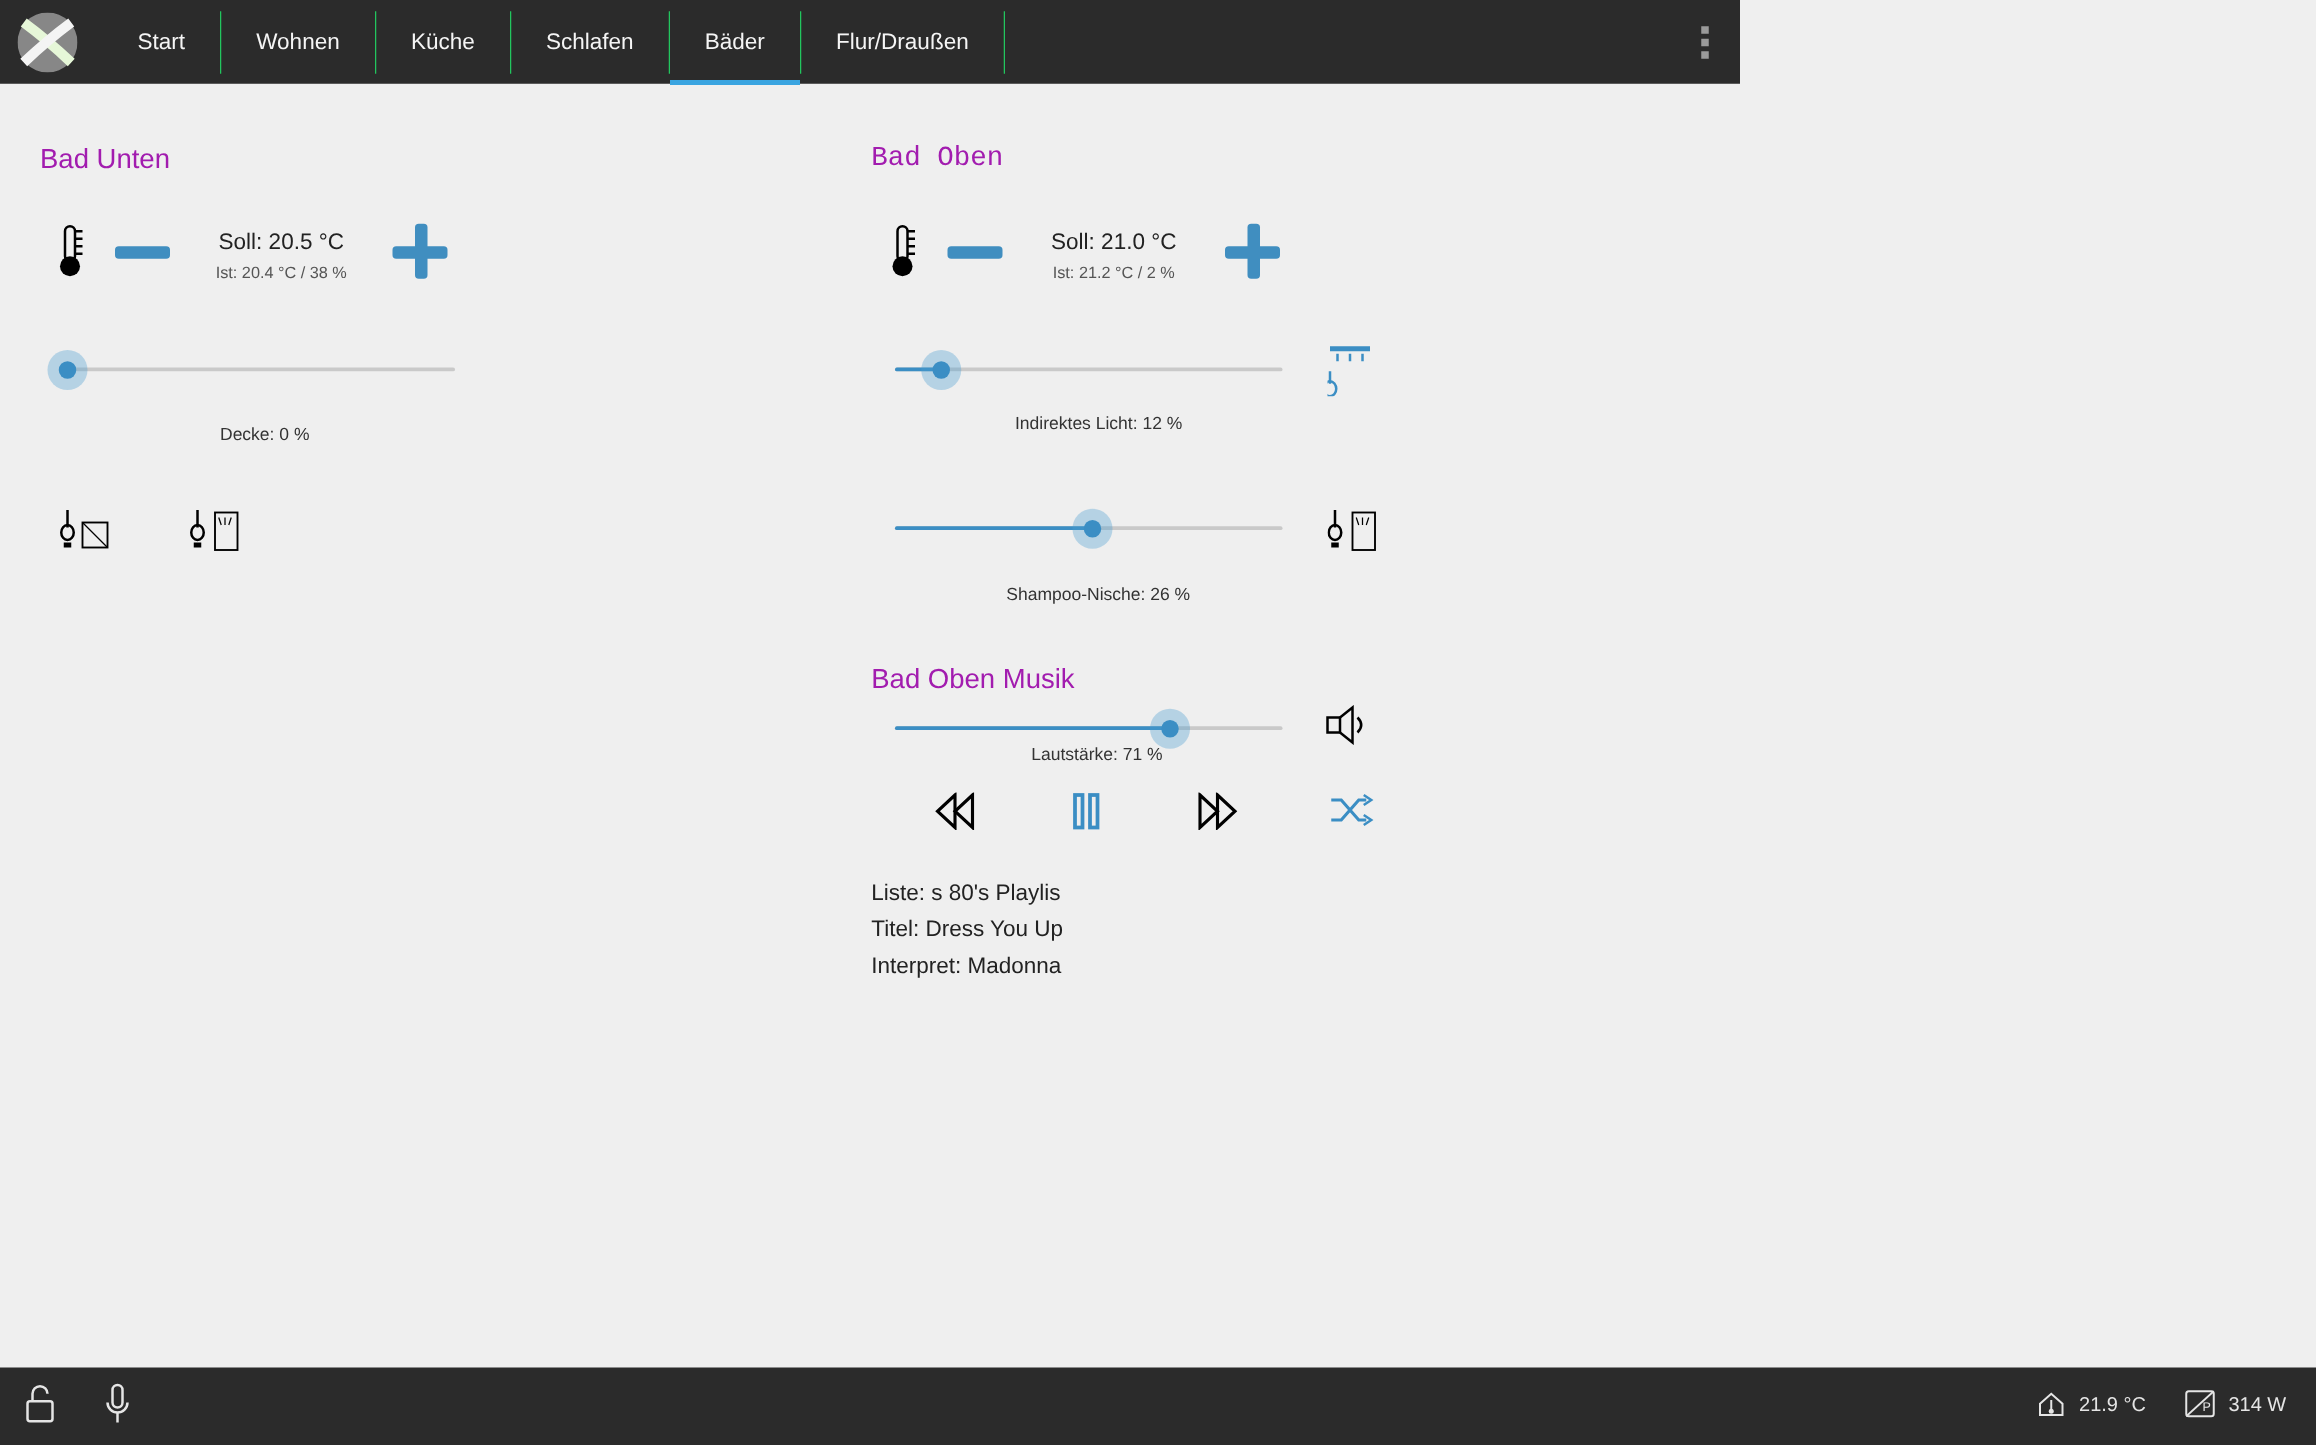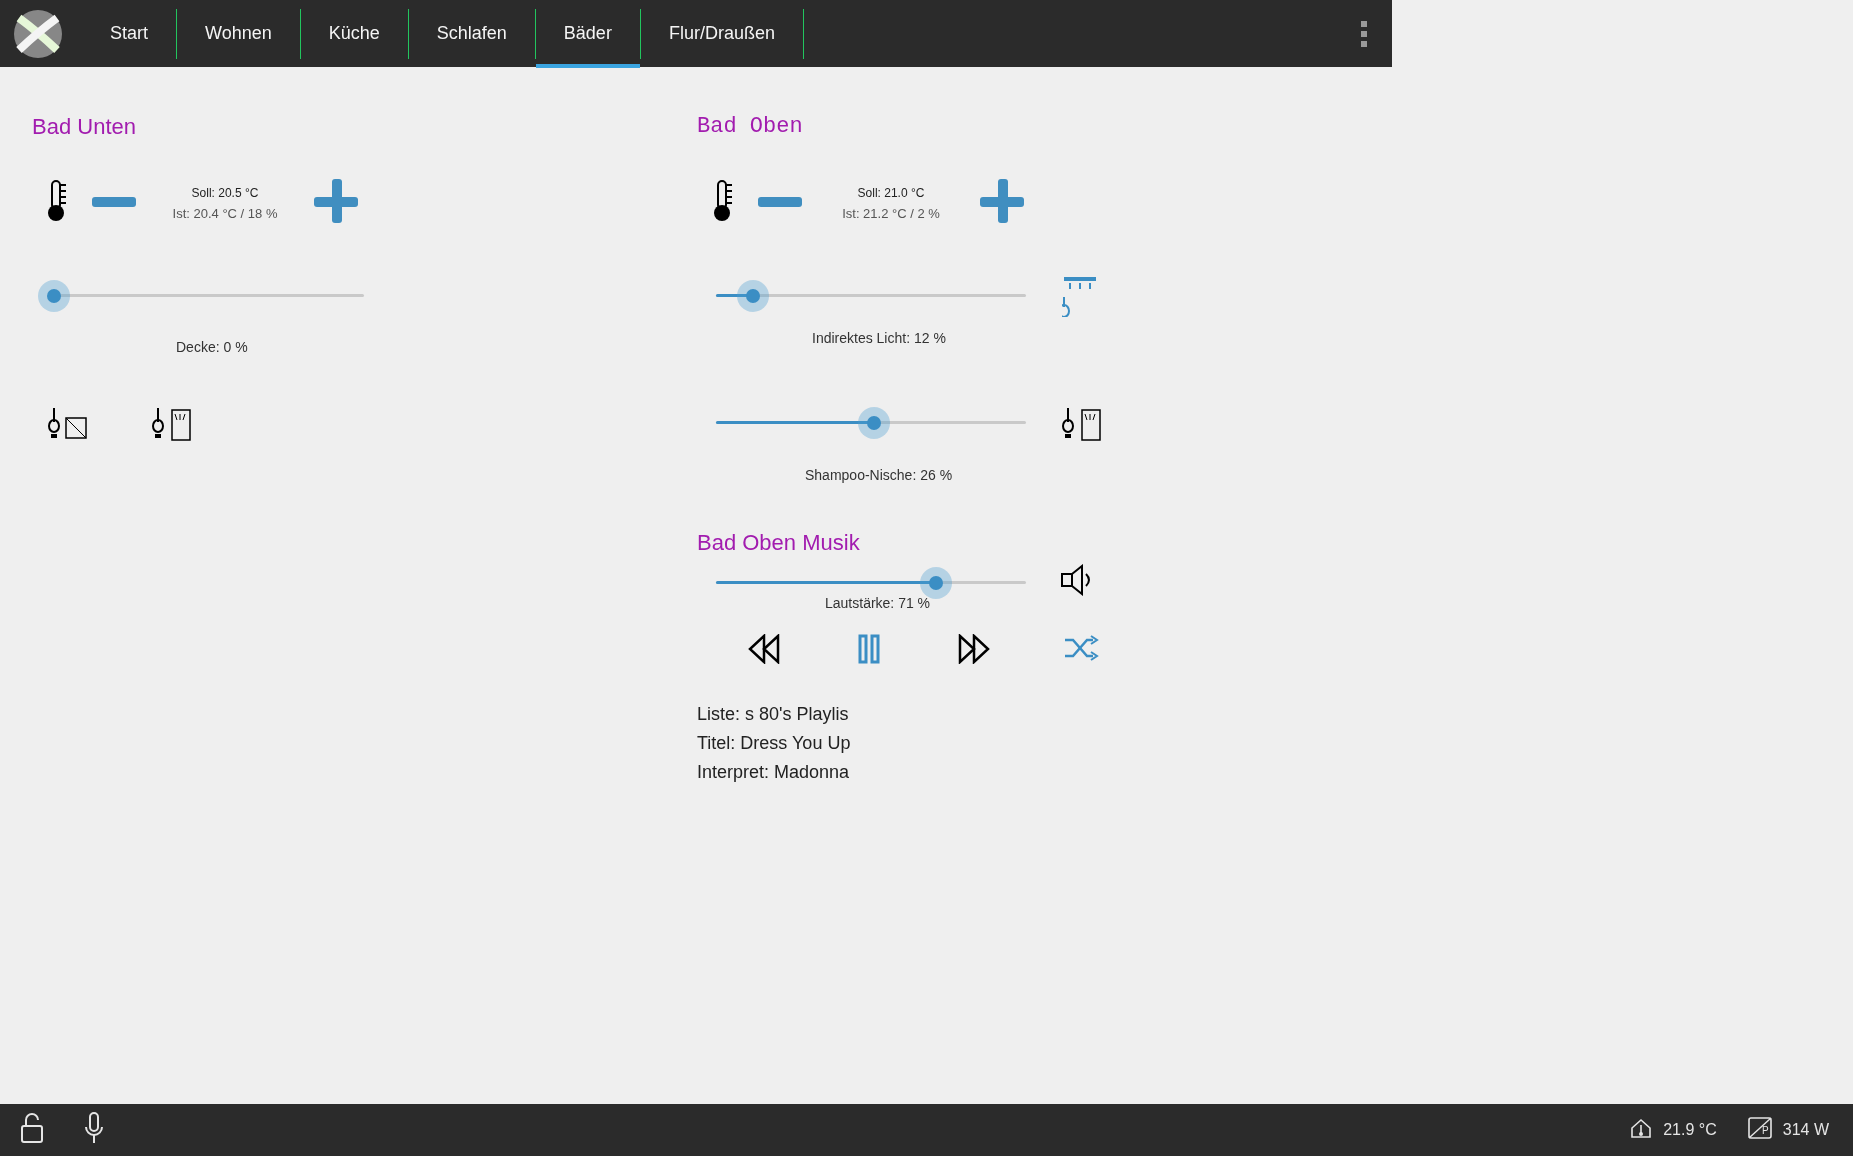--- a/index.html
+++ b/index.html
@@ -56,21 +56,21 @@
     color: #a21caf;
     text-align: center;
   }
   
   .therm {
     position: absolute;
     display: flex;
     align-items: center;
     gap: 20px;
   }
-  .therm .soll { font-size: 12px; font-weight: 500; }
+  .therm .soll { font-size: 18px; font-weight: 500; }
   .therm .ist  { font-size: 13px; color: #555; margin-top: 6px; }
   .therm .txtcol { display: flex; flex-direction: column; align-items: center; min-width: 130px; }
   .btn-pm { cursor: pointer; }
   
   .slider-wrap { position: absolute; }
   .slider-track {
     width: 310px; height: 3px; background: #c9c9c9; position: relative; border-radius: 2px;
   }
   .slider-fill {
     position: absolute; top: 0; left: 0; height: 100%; background: #3b8ec4; border-radius: 2px;
@@ -100,21 +100,21 @@
   .music-meta {
     position: absolute;
     font-size: 18px;
     color: #222;
   }
   .music-meta div { margin-bottom: 8px; }
   
   .bottombar {
     position: absolute;
     bottom: 0; left: 0; right: 0;
-    height: 52px;
+    height: 62px;
     background: #2b2b2b;
     color: #e5e5e5;
     display: flex;
     align-items: center;
     font-size: 16px;
   }
   .bottombar .left { display: flex; align-items: center; gap: 40px; margin-left: 20px; }
   .bottombar .right { position: absolute; right: 24px; display: flex; align-items: center; gap: 30px; }
   .bottombar .item { display: flex; align-items: center; gap: 10px; }
   .bb-icon { cursor: pointer; }
@@ -173,21 +173,21 @@
         <line x1="16" y1="24" x2="22" y2="24" stroke="#000" stroke-width="2"></line>
       </svg>
     </span>
     <span class="btn-pm">
       <svg width="52" height="52" viewBox="0 0 52 52">
           <rect x="4" y="22" width="44" height="10" rx="3" fill="#408ec0"></rect>
         </svg>
     </span>
     <div class="txtcol">
       <div class="soll">Soll: 20.5 °C</div>
-      <div class="ist">Ist: 20.4 °C / 18 %</div>
+      <div class="ist">Ist: 20.4 °C / 38 %</div>
     </div>
     <span class="btn-pm">
       <svg width="52" height="52" viewBox="0 0 52 52">
         <rect x="4" y="22" width="44" height="10" rx="3" fill="#408ec0"></rect>
         <rect x="22" y="4" width="10" height="44" rx="3" fill="#408ec0"></rect>
       </svg>
     </span>
   </div>
 
   <div class="slider-wrap" style="left:54px; top:227px;">

